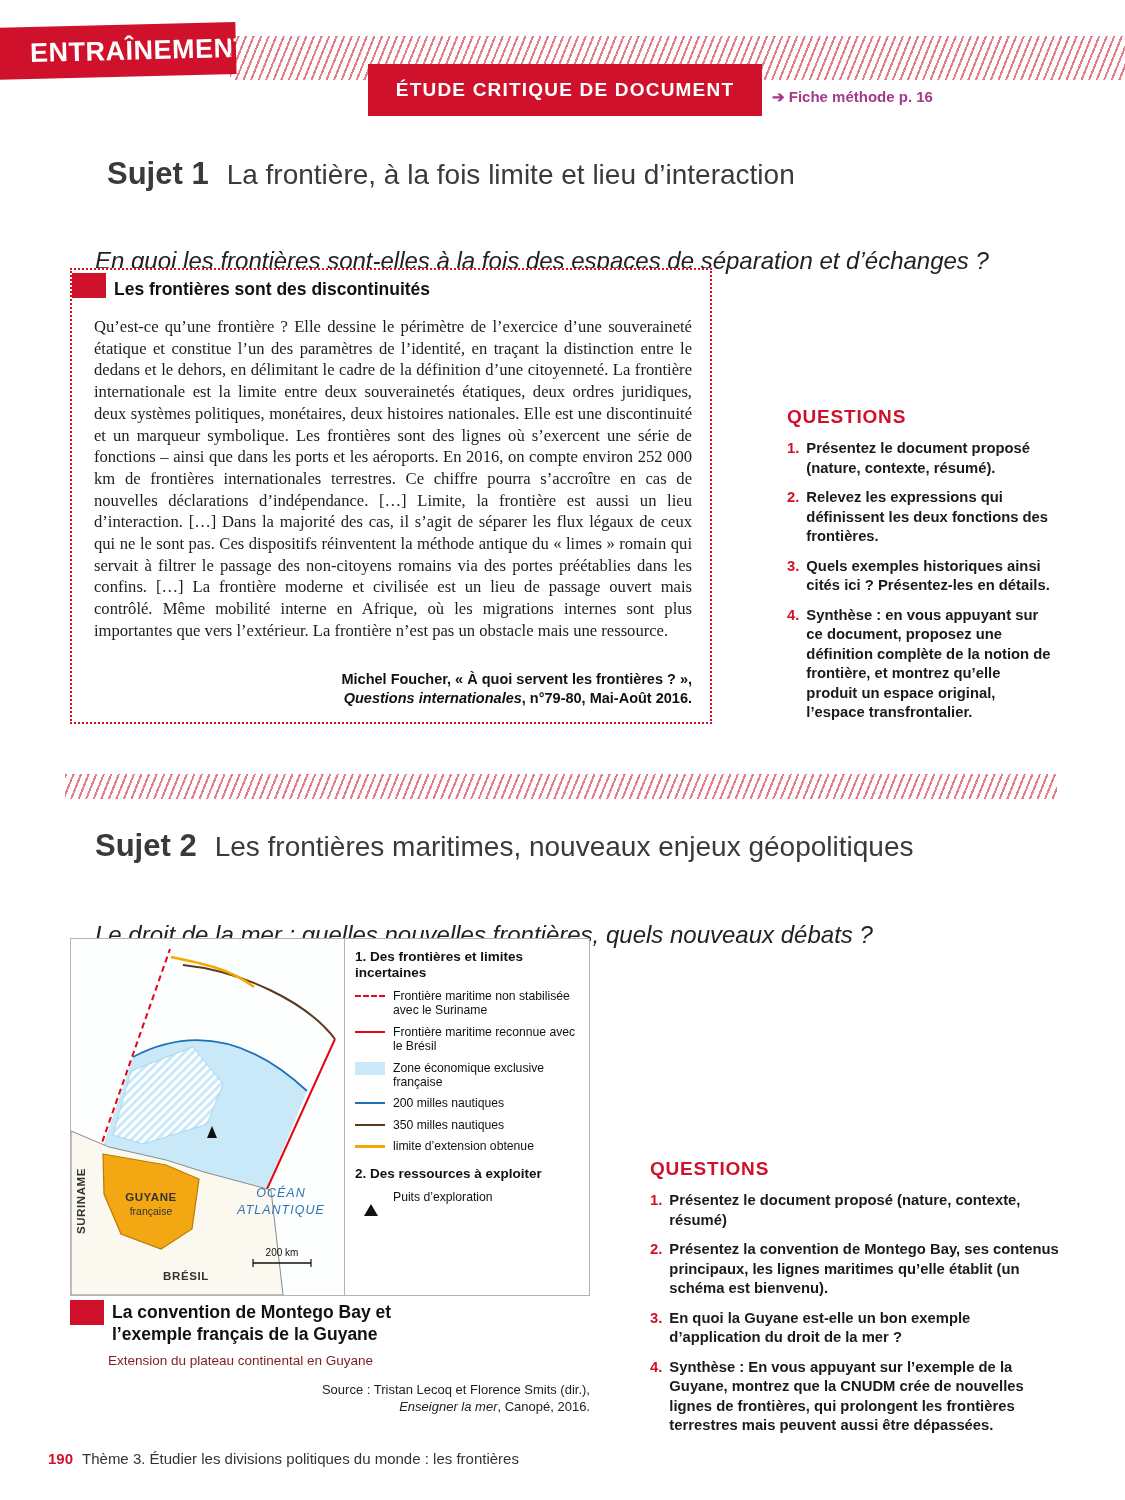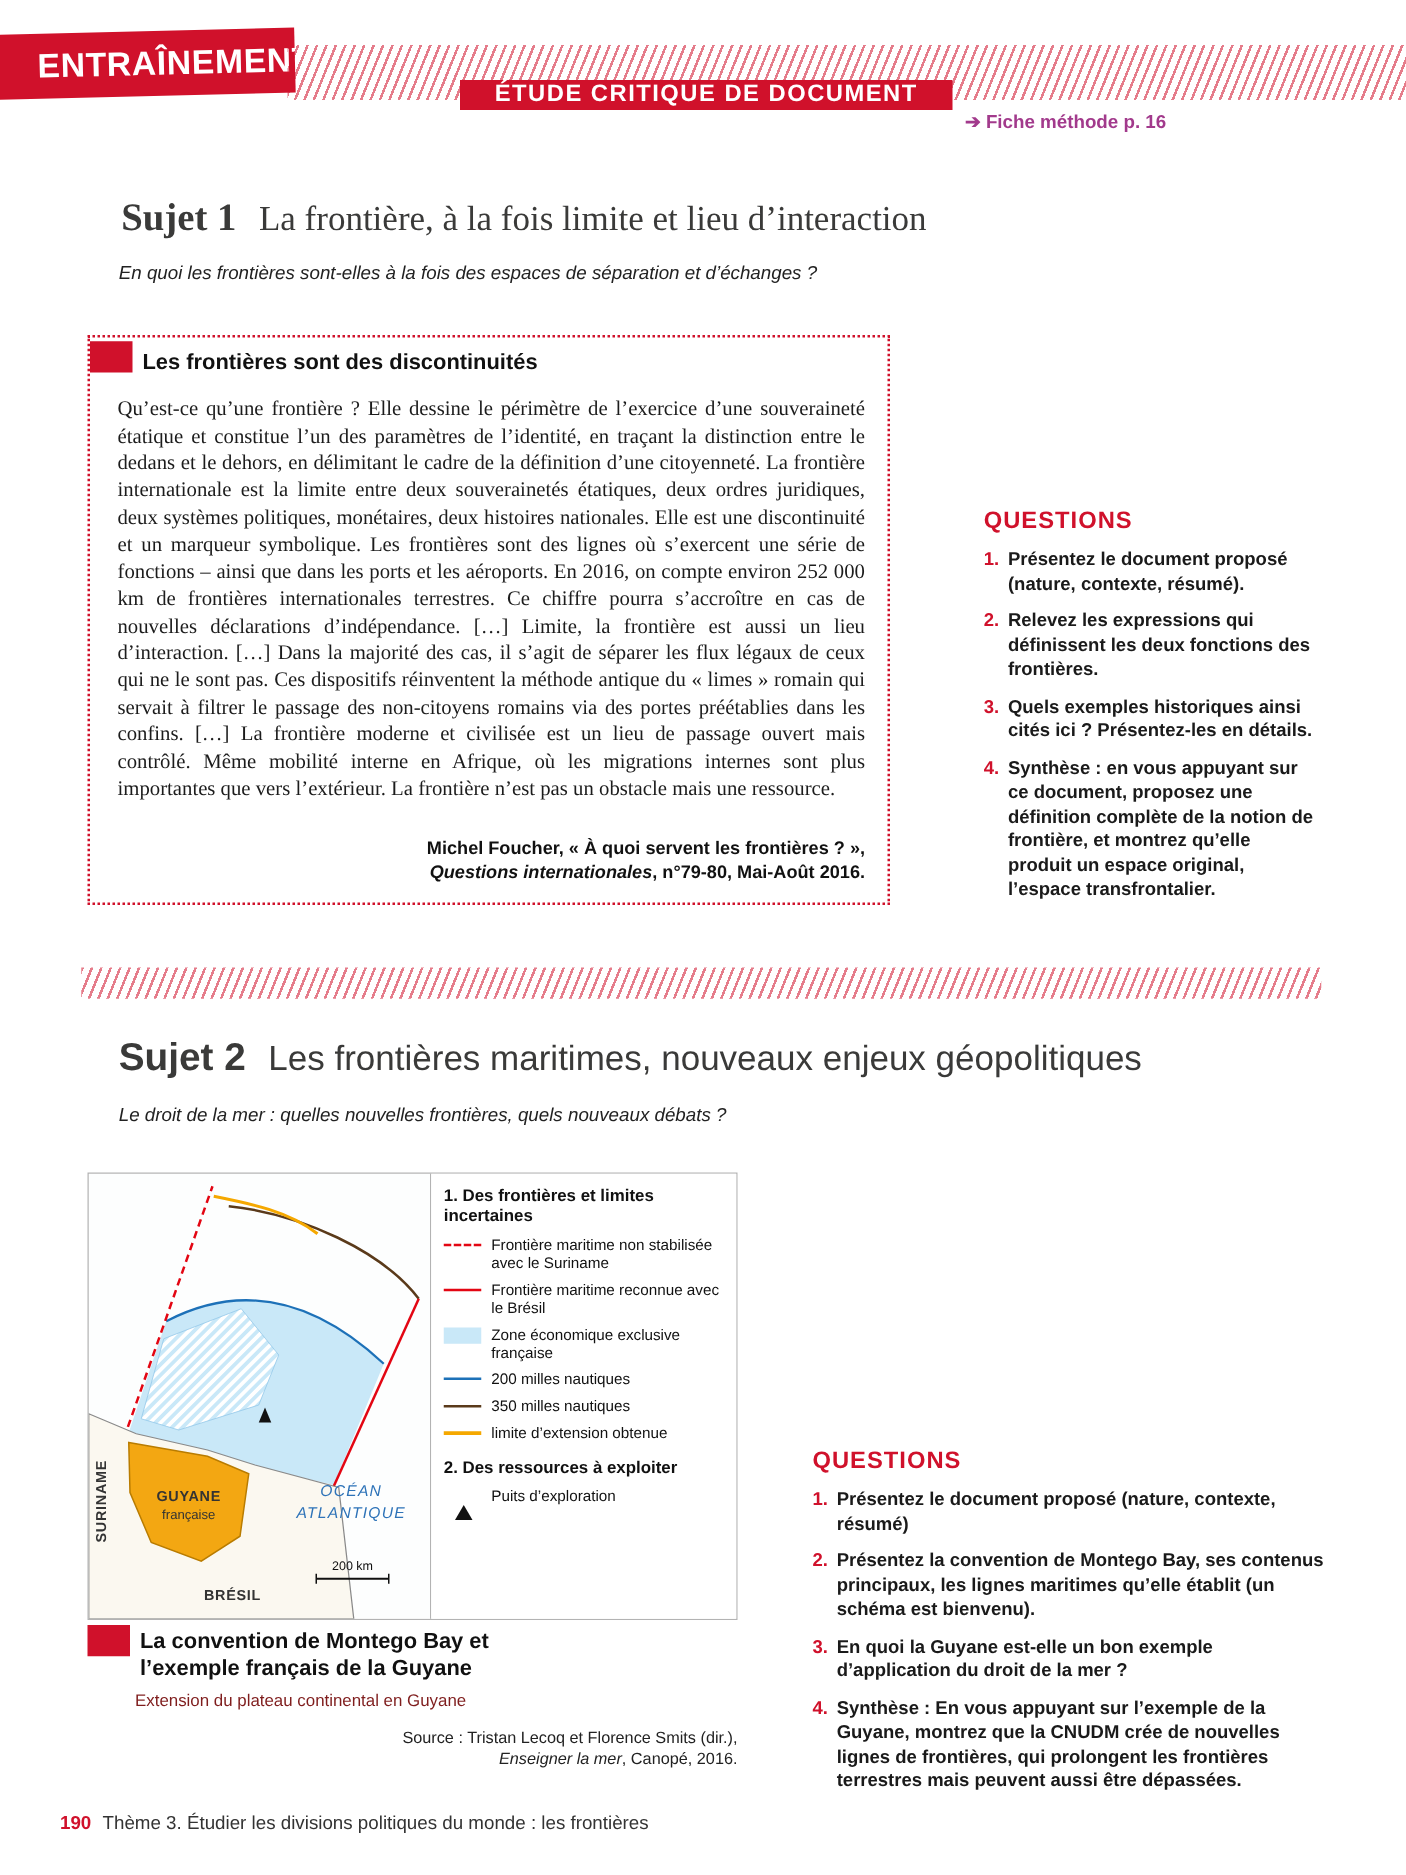--- a/index.html
+++ b/index.html
@@ -15,34 +15,34 @@
     background:#d0112b; color:#fff; display:flex; align-items:center;
     padding-left:38px; font-size:27px; font-weight:bold; letter-spacing:.5px;
     transform:rotate(-1.4deg); transform-origin:left center;
   }
   .stripes {
     background:repeating-linear-gradient(112deg,
       rgba(208,17,43,.55) 0 2px, rgba(255,255,255,0) 2px 7px);
   }
   .top-stripes { position:absolute; left:230px; top:36px; width:895px; height:44px; }
   .doc-type-box {
-    position:absolute; left:368px; top:64px; width:394px; height:24px;
+    position:absolute; left:368px; top:64px; width:394px; height:52px;
     background:#d0112b; color:#fff; font-weight:bold; font-size:19px;
     letter-spacing:1.2px; display:flex; align-items:center; justify-content:center;
   }
   .method-link {
     position:absolute; left:772px; top:88px; color:#a23a8c;
     font-weight:bold; font-size:15px;
   }
 
   
   .sujet-head { position:absolute; display:flex; align-items:baseline; gap:18px; color:#3a3a39; }
   .sujet-label { font-size:31px; font-weight:bold; }
   .sujet-title { font-size:28px; font-weight:normal; }
-  .sujet-question { position:absolute; font-size:15px; font-style:italic; color:#222; }
+  .sujet-question { position:absolute; font-size:24px; font-style:italic; color:#222;margin-top:37px; }
 
   
   .doc-box {
     position:absolute; left:70px; top:268px; width:642px; height:456px;
     border:2px dotted #d0112b; background:#fff;
   }
   .marker-square { background:#d0112b; width:34px; height:25px; }
   .doc-square { position:absolute; left:0; top:3px; }
   .doc-title {
     position:absolute; left:42px; top:9px; font-weight:bold; font-size:17.5px; color:#111;
@@ -118,21 +118,21 @@
 
 <div class="banner">
   <span>ENTRAÎNEMENT</span>
 </div>
 <div class="top-stripes stripes"></div>
 <div class="doc-type-box">
   <span>ÉTUDE CRITIQUE DE DOCUMENT</span>
 </div>
 <div class="method-link">➔ Fiche méthode p. 16</div>
 
-<div class="sujet-head" style="left:97px; top:156px;font-family:Liberation Serif, serif;">
+<div class="sujet-head" style="left:107px; top:156px;">
   <span class="sujet-label">Sujet 1</span>
   <span class="sujet-title">La frontière, à la fois limite et lieu d’interaction</span>
 </div>
 <div class="sujet-question" style="left:95px; top:210px;">En quoi les frontières sont-elles à la fois des espaces de séparation et d’échanges ?</div>
 
 <div class="doc-box">
   <div class="marker-square doc-square"></div>
   <div class="doc-title">Les frontières sont des discontinuités</div>
   <div class="doc-body">Qu’est-ce qu’une frontière ? Elle dessine le périmètre de l’exercice d’une souveraineté étatique et constitue l’un des paramètres de l’identité, en traçant la distinction entre le dedans et le dehors, en délimitant le cadre de la définition d’une citoyenneté. La frontière internationale est la limite entre deux souverainetés étatiques, deux ordres juridiques, deux systèmes politiques, monétaires, deux histoires nationales. Elle est une discontinuité et un marqueur symbolique. Les frontières sont des lignes où s’exercent une série de fonctions – ainsi que dans les ports et les aéroports. En 2016, on compte environ 252 000 km de frontières internationales terrestres. Ce chiffre pourra s’accroître en cas de nouvelles déclarations d’indépendance. […] Limite, la frontière est aussi un lieu d’interaction. […] Dans la majorité des cas, il s’agit de séparer les flux légaux de ceux qui ne le sont pas. Ces dispositifs réinventent la méthode antique du « limes » romain qui servait à filtrer le passage des non-citoyens romains via des portes préétablies dans les confins. […] La frontière moderne et civilisée est un lieu de passage ouvert mais contrôlé. Même mobilité interne en Afrique, où les migrations internes sont plus importantes que vers l’extérieur. La frontière n’est pas un obstacle mais une ressource.</div>
   <div class="doc-attrib">

